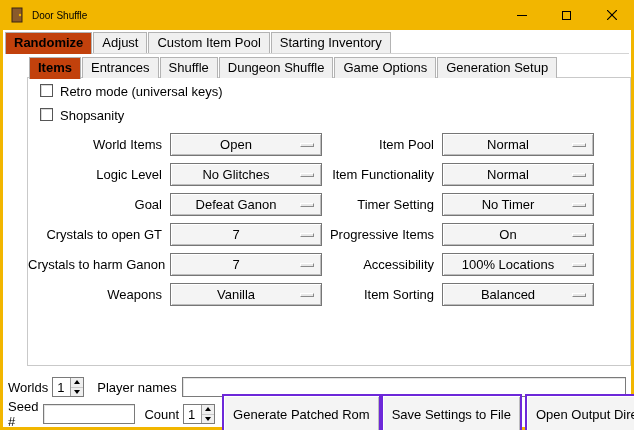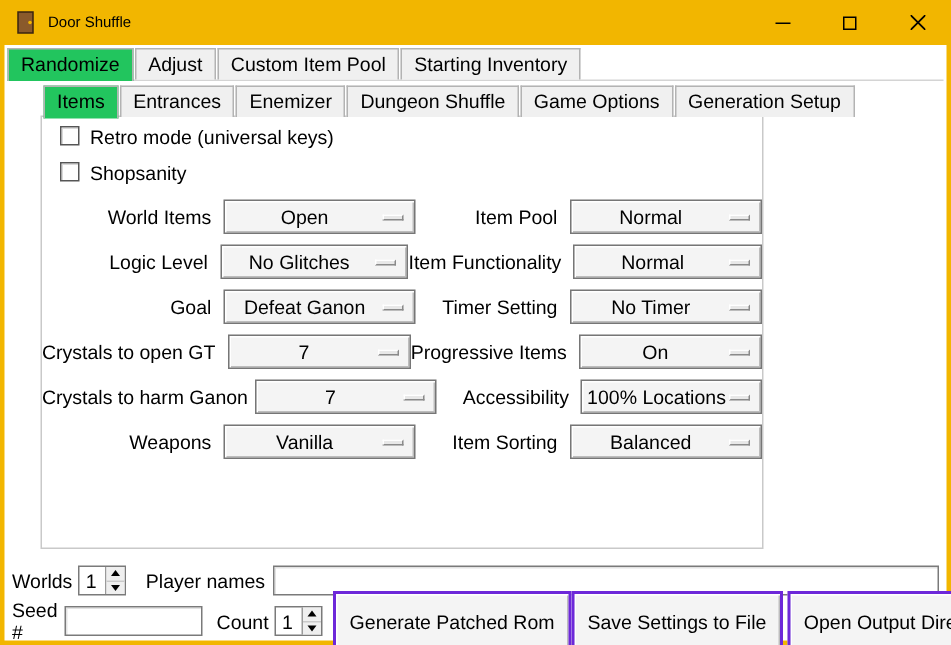--- a/index.html
+++ b/index.html
@@ -15,22 +15,22 @@
   .title-text { font-size: 10px; }
   .caption-btns { margin-left: auto; display: flex; height: 100%; }
   .cap-btn { width: 45px; height: 100%; display: flex; align-items: center; justify-content: center; cursor: default; }
   .min-glyph { width: 10px; height: 1px; background: #000; }
   .max-glyph { width: 9px; height: 9px; border: 1px solid #000; }
   
   .client { position: absolute; left: 3px; top: 30px; width: 628px; height: 397px; background: #fff; }
   
   .outer-tabs { position: absolute; left: 2px; top: 3px; right: 2px; height: 21px; display: flex; align-items: flex-end; border-bottom: 1px solid #d4d4d4; }
   .tab { padding: 2px 8px 3px; font-size: 13px; border: 1px solid #b3b3b3; border-bottom: none; background: #f0f0f0; margin-right: 1px; position: relative; white-space: nowrap; }
-  .tab.selected { background: #22c55e; padding-bottom: 4px; margin-bottom: -1px; z-index: 2; }
-  .notebook { position: absolute; left: 24px; top: 28px; width: 482px; height: 308px; }
+  .tab.selected { background: #c2410c; padding-bottom: 4px; margin-bottom: -1px; z-index: 2; font-weight: bold; }
+  .notebook { position: absolute; left: 24px; top: 28px; width: 604px; height: 308px; }
   .nb-tabs { position: absolute; left: 2px; top: 0; right: 0; height: 20px; display: flex; align-items: flex-end; z-index: 1; }
   .nb-content { position: absolute; left: 0; top: 19px; right: 0; bottom: 0; border: 1px solid #c9c9c9; background: #fff; }
   
   .checkbox-row { position: absolute; left: 12px; height: 18px; display: flex; align-items: flex-start; gap: 7px; font-size: 13px; }
   .checkbox { width: 13px; height: 13px; background: #fff; border: 1px solid #565656; box-shadow: inset 1px 1px 0 #d9d9d9; }
   
   .form-row { position: absolute; left: 0; right: 0; height: 23px; display: flex; align-items: center; font-size: 13px; }
   .flabel { width: 134px; text-align: right; white-space: nowrap; }
   .flabel.r { width: 112px; }
   .dropdown { width: 152px; height: 23px; margin-left: 8px; background: #f4f4f4; border: 1px solid #767676;
@@ -90,21 +90,21 @@
       <div class="tab selected">Randomize</div>
       <div class="tab">Adjust</div>
       <div class="tab">Custom Item Pool</div>
       <div class="tab">Starting Inventory</div>
     </div>
 
     <div class="notebook">
       <div class="nb-tabs">
         <div class="tab selected">Items</div>
         <div class="tab">Entrances</div>
-        <div class="tab">Enemizer</div>
+        <div class="tab">Shuffle</div>
         <div class="tab">Dungeon Shuffle</div>
         <div class="tab">Game Options</div>
         <div class="tab">Generation Setup</div>
       </div>
 
       <div class="nb-content">
 
         <div class="checkbox-row" style="top:6px">
           <div class="checkbox"></div>
           <span>Retro mode (universal keys)</span>

